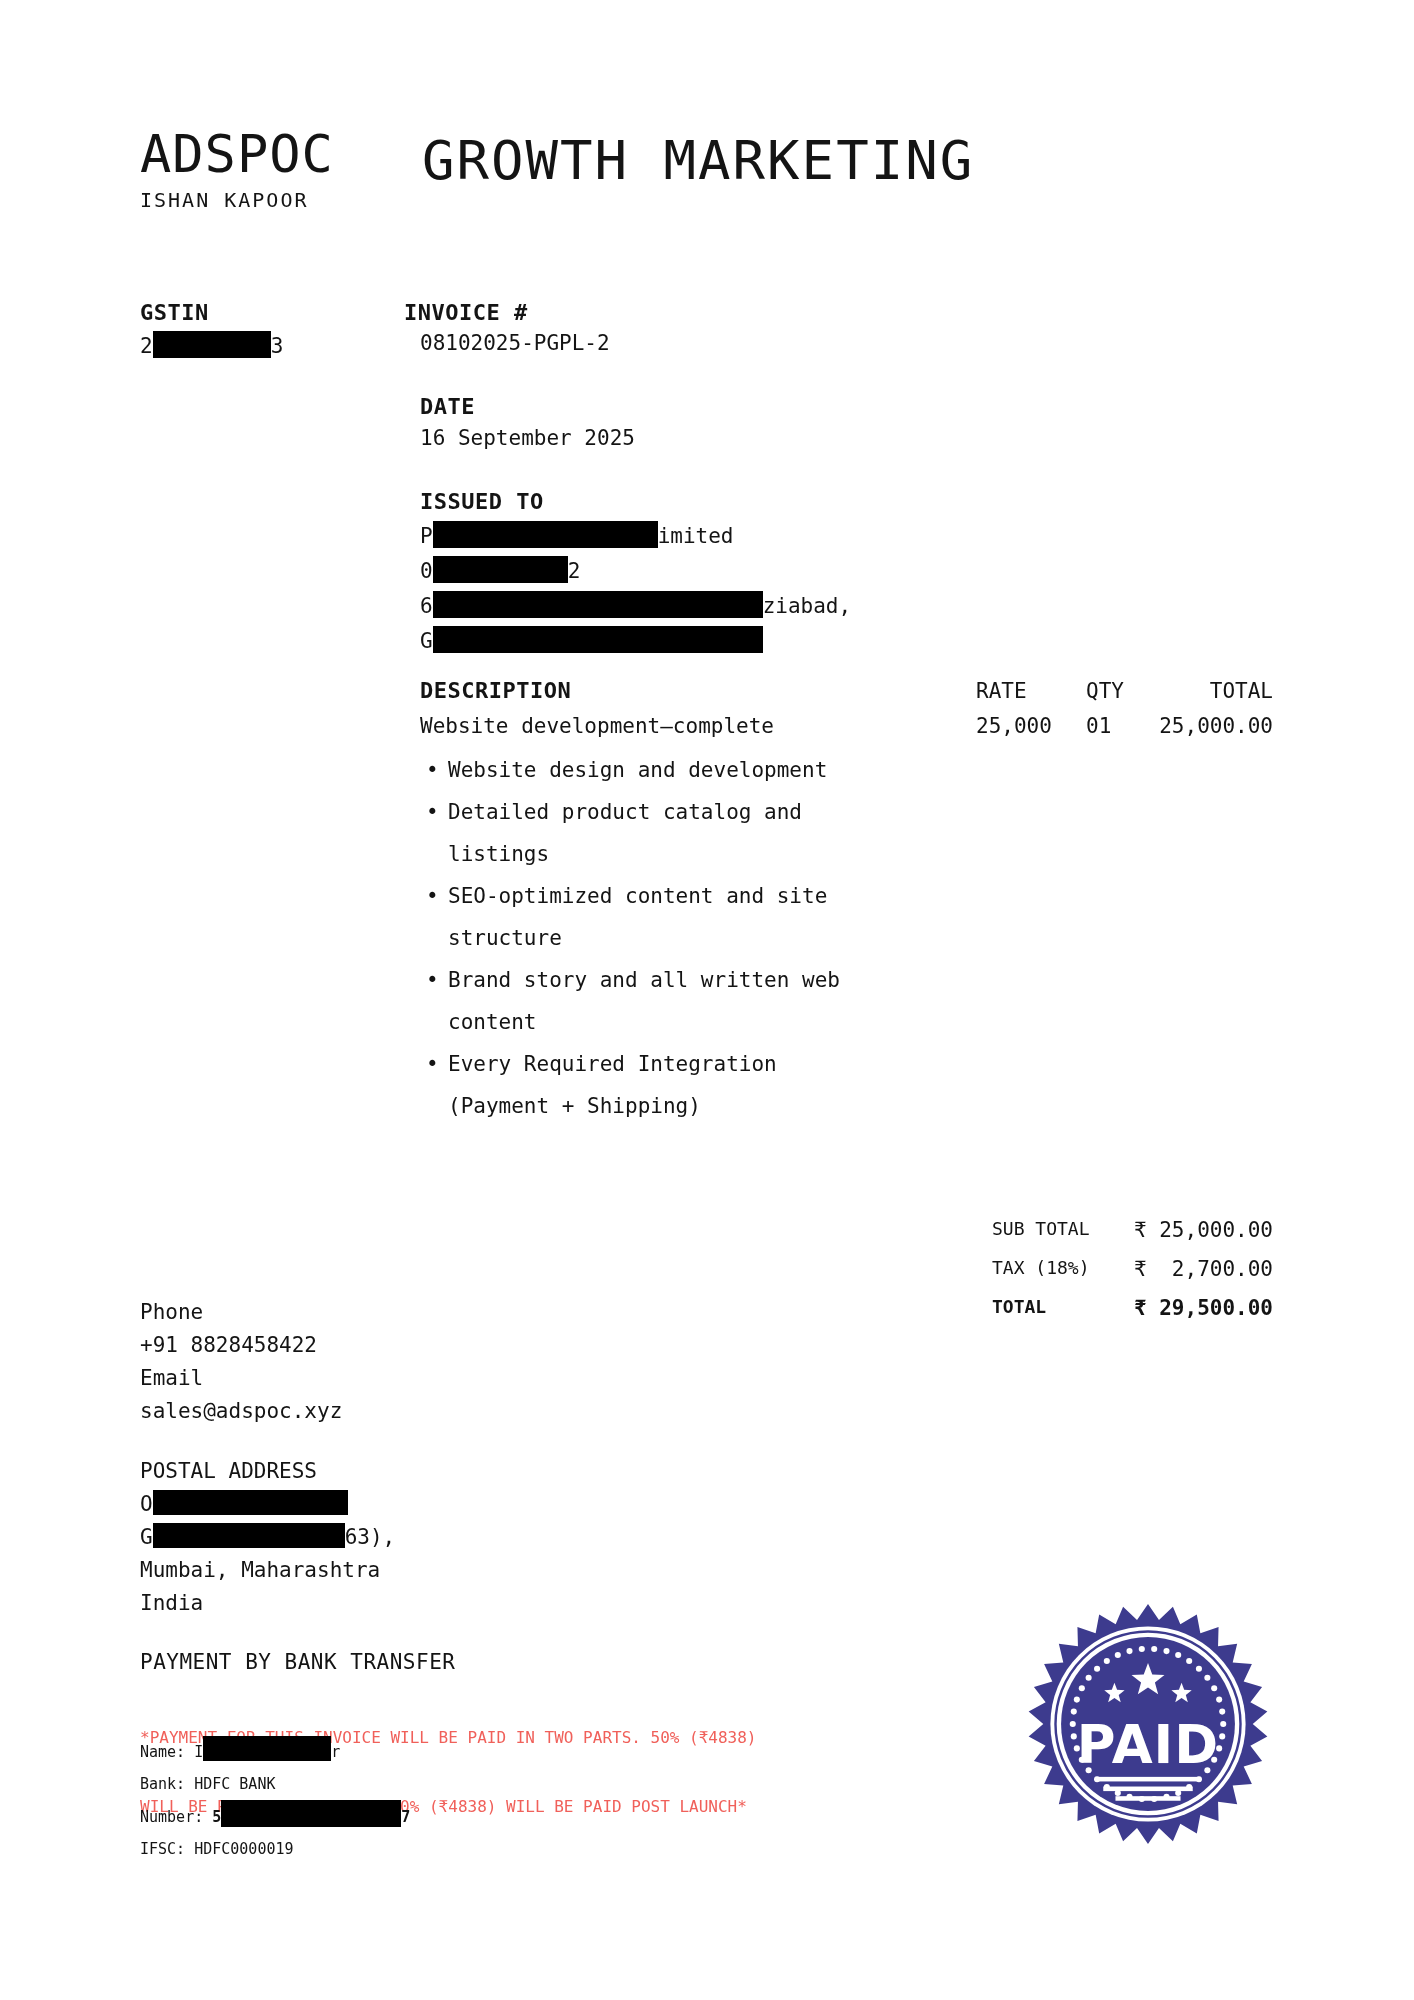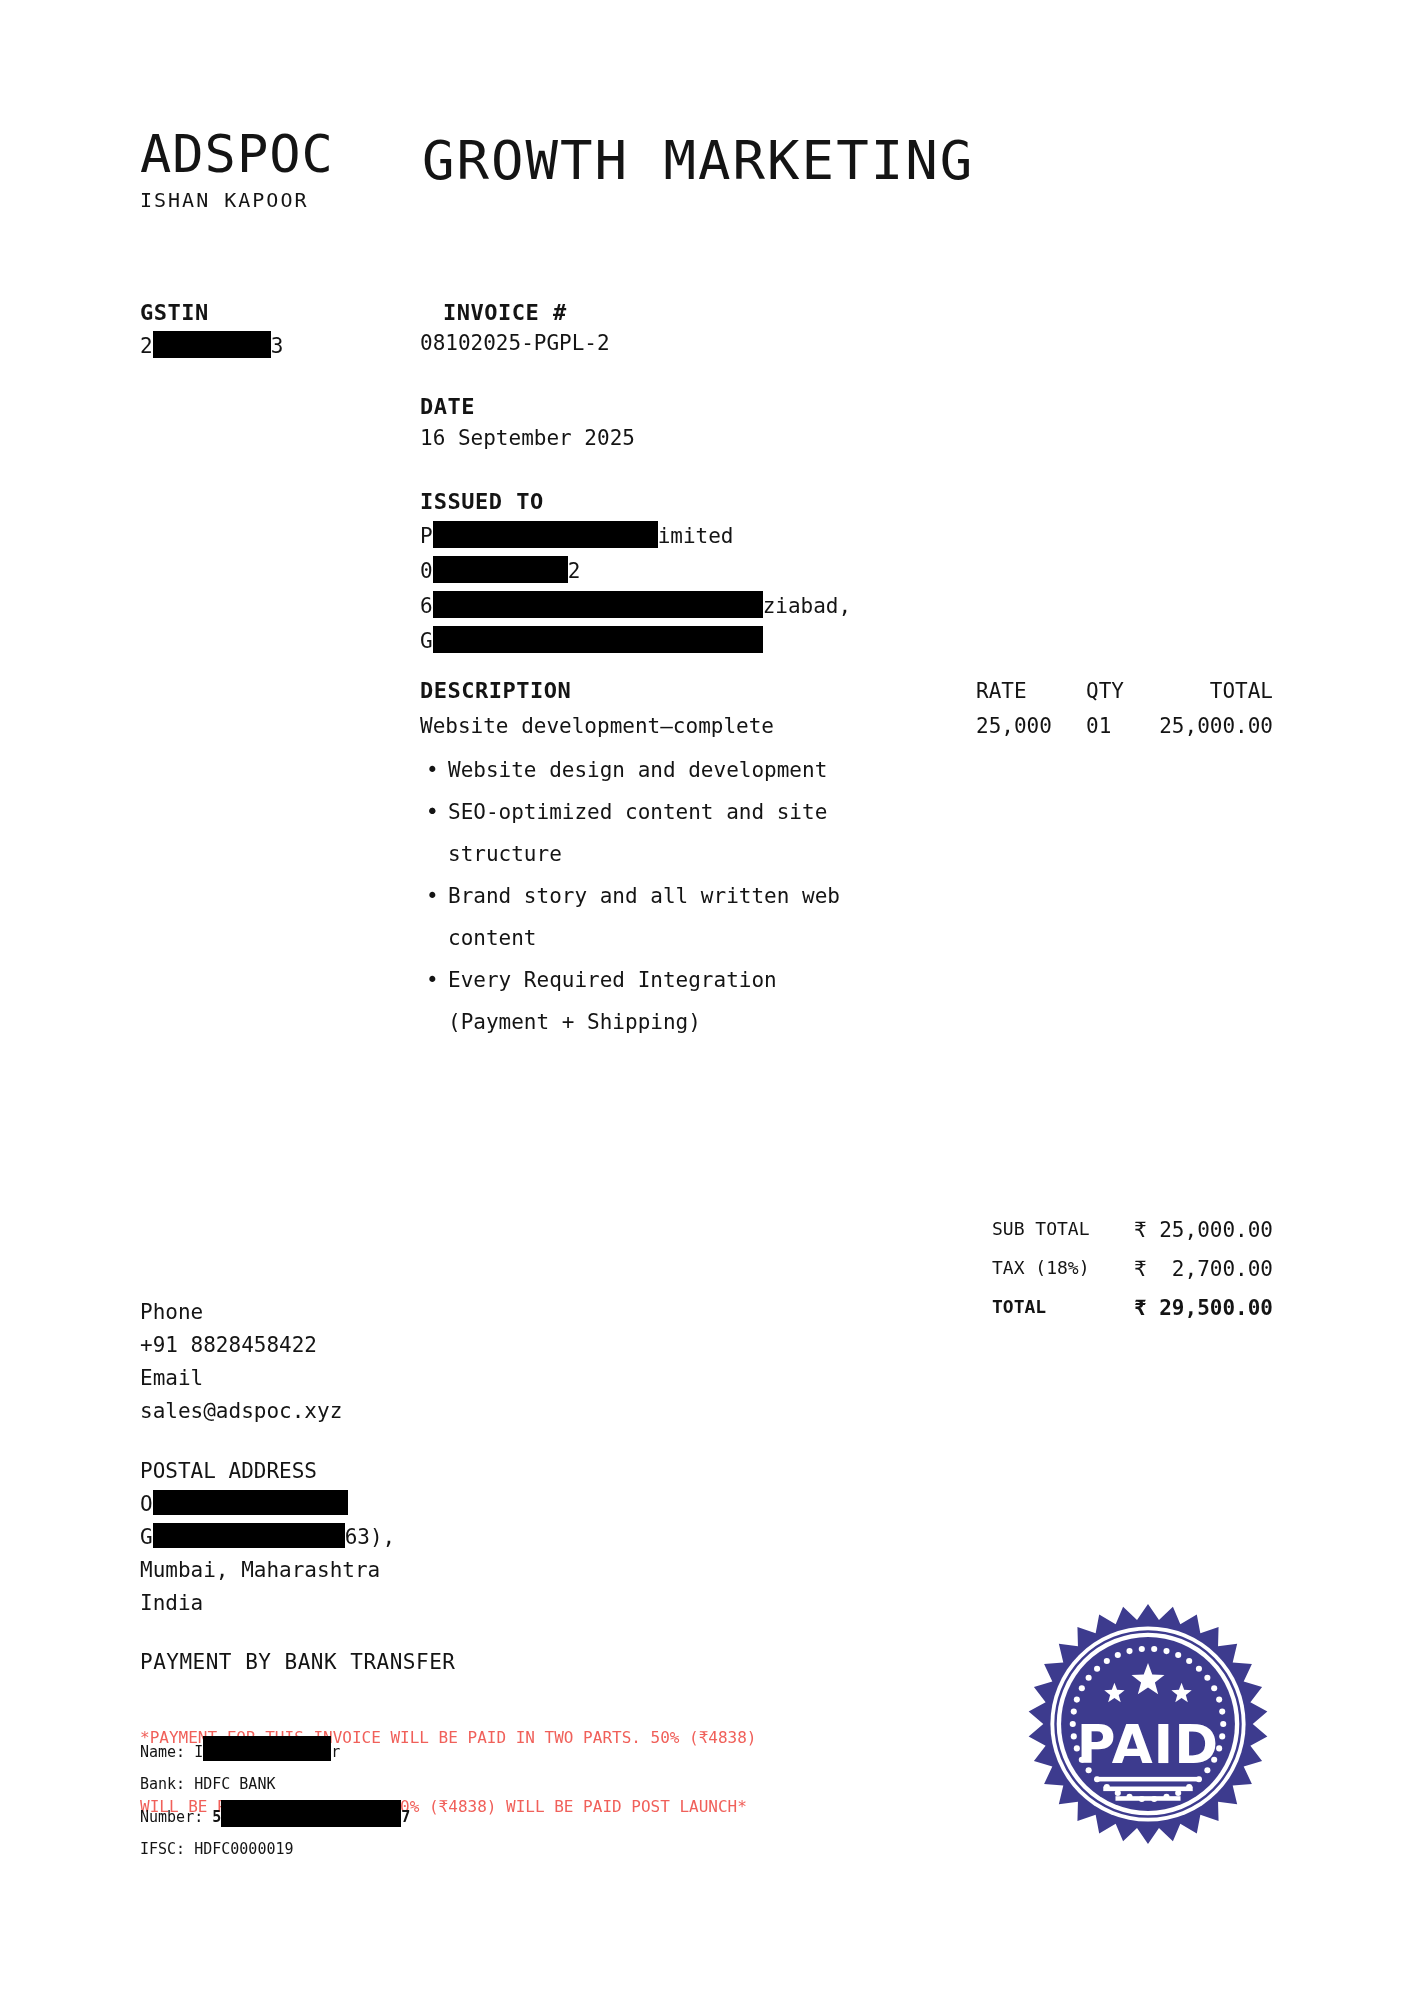--- a/index.html
+++ b/index.html
@@ -44,21 +44,21 @@
 
   <div class="abs" style="left:140px;top:128px;">
     <div class="brand-name">ADSPOC</div>
     <div class="brand-owner">ISHAN KAPOOR</div>
   </div>
   <div class="abs brand-tagline" style="left:422px;top:134px;">GROWTH MARKETING</div>
 
   <div class="abs label" style="left:140px;top:300px;">GSTIN</div>
   <div class="abs value" style="left:140px;top:331px;"><span>2</span><span class="redact" style="width:118px;"></span><span>3</span></div>
 
-  <div class="abs label" style="left:443px;top:300px;">INVOICE #</div>
+  <div class="abs label" style="left:404px;top:300px;">INVOICE #</div>
   <div class="abs value" style="left:420px;top:331px;">08102025-PGPL-2</div>
 
   <div class="abs label" style="left:420px;top:394px;">DATE</div>
   <div class="abs value" style="left:420px;top:426px;">16 September 2025</div>
 
   <div class="abs label" style="left:420px;top:489px;">ISSUED TO</div>
   <div class="abs" style="left:420px;top:519px;">
     <div class="line"><span>P</span><span class="redact" style="width:225px;"></span><span>imited</span></div>
     <div class="line"><span>0</span><span class="redact" style="width:135px;"></span><span>2</span></div>
     <div class="line"><span>6</span><span class="redact" style="width:330px;"></span><span>ziabad,</span></div>
@@ -71,21 +71,21 @@
   <div class="abs value" style="right:141px;top:679px;">TOTAL</div>
 
   <div class="abs value" style="left:420px;top:714px;">Website development—complete</div>
   <div class="abs value" style="left:976px;top:714px;">25,000</div>
   <div class="abs value" style="left:1086px;top:714px;">01</div>
   <div class="abs value" style="right:141px;top:714px;">25,000.00</div>
 
   <div class="abs desc-cell" style="left:420px;top:749px;">
     <ul class="bullets">
       <li><span class="dot">•</span><span>Website design and development</span></li>
-      <li><span class="dot">•</span></li>
+      <li><span class="dot">•</span><span>Detailed product catalog and listings</span></li>
       <li><span class="dot">•</span><span>SEO-optimized content and site structure</span></li>
       <li><span class="dot">•</span><span>Brand story and all written web content</span></li>
       <li><span class="dot">•</span><span>Every Required Integration (Payment + Shipping)</span></li>
     </ul>
   </div>
 
   <div class="abs tot-label" style="left:992px;top:1218px;">SUB TOTAL</div>
   <div class="abs tot-value" style="right:141px;top:1218px;">₹ 25,000.00</div>
   <div class="abs tot-label" style="left:992px;top:1257px;">TAX (18%)</div>
   <div class="abs tot-value" style="right:141px;top:1257px;">₹  2,700.00</div>

